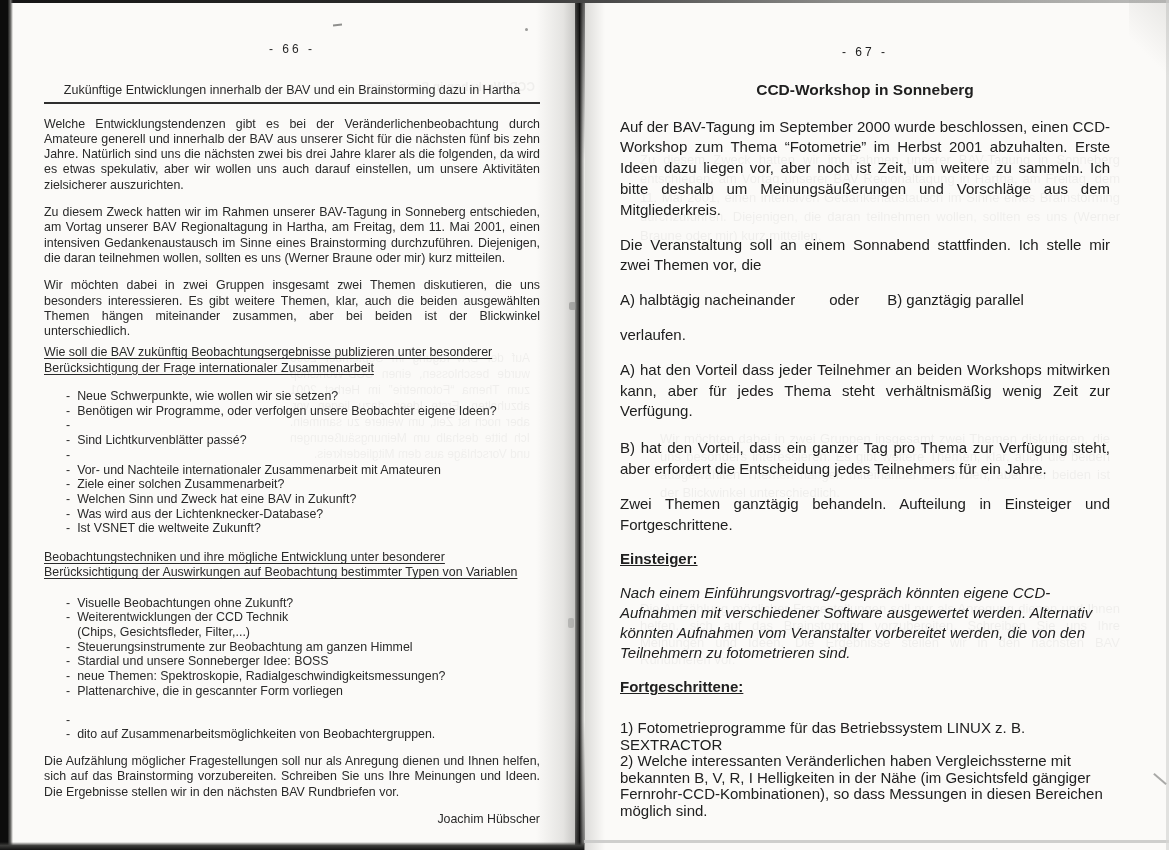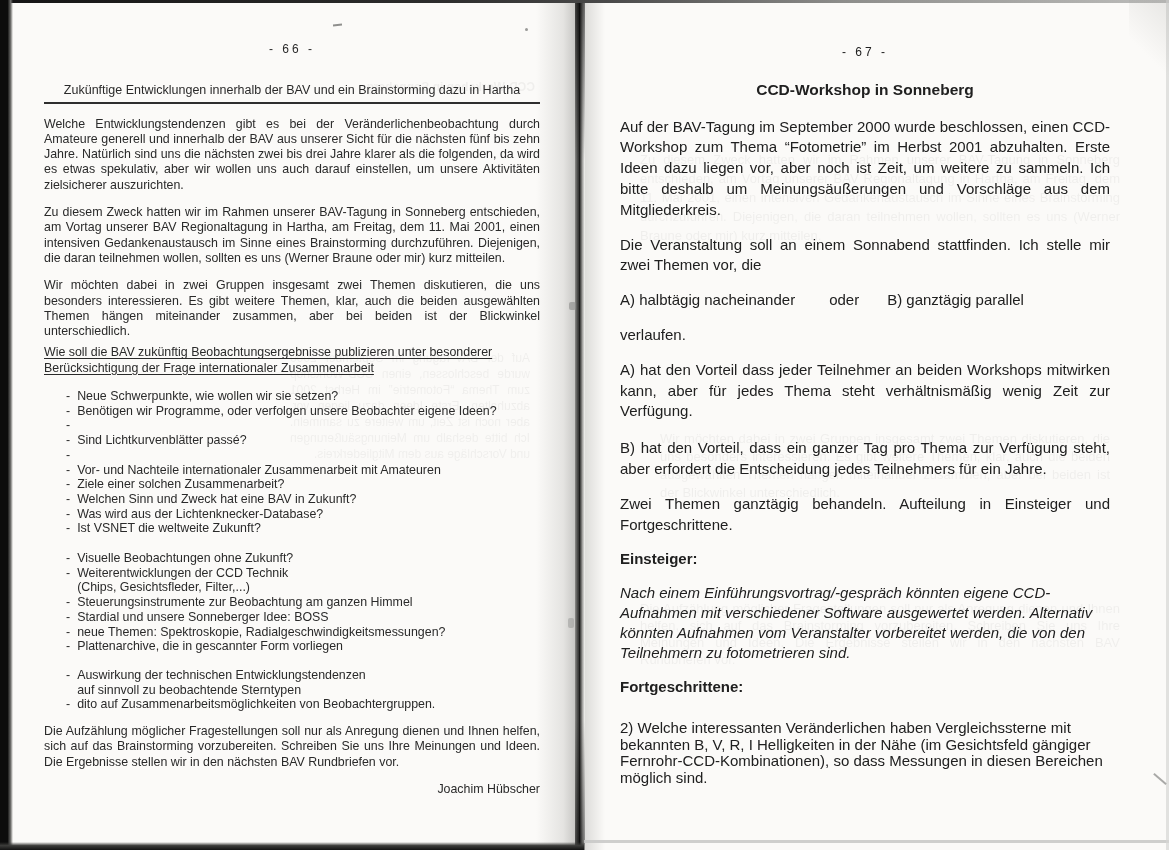--- a/index.html
+++ b/index.html
@@ -56,21 +56,21 @@
   .pl-closing{margin-top:16px;}
   .pl-sign{margin-top:12px;text-align:right;}
   
   .page-right{left:620px;width:490px;font-size:15px;line-height:20.8px;color:#202020;}
   .pr-pageno{margin-top:42px;text-align:center;font-size:12px;letter-spacing:3px;}
   .pr-title{margin-top:17px;text-align:center;font-weight:bold;font-size:15.5px;}
   .page-right p{margin:14px 0 0 0;}
   .page-right p.just{text-align:justify;}
   .pr-options{margin-top:14px;}
   .pr-options .opt-or{margin:0 28px 0 34px;}
-  .pr-bold{margin-top:17px;font-weight:bold;}
+  .pr-bold{margin-top:17px;font-weight:bold;text-decoration:underline;}
   .pr-gap{margin-top:22px;}
   .pr-einsteiger-p{white-space:pre-line;line-height:20px;font-style:italic;}
   .pr-list{margin:22px 0 0 0;padding:0;list-style:none;line-height:16.6px;}
 </style>
 </head>
 <body>
 
 <div class="ghost" style="left:300px;top:80px;width:235px;height:18px;font-weight:bold;font-size:12px;">CCD-Workshop in Sonneberg</div>
 <div class="ghost" style="left:290px;top:350px;width:240px;height:140px;font-size:12px;line-height:16px;">Auf der BAV-Tagung im September 2000 wurde beschlossen, einen CCD-Workshop zum Thema “Fotometrie” im Herbst 2001 abzuhalten. Erste Ideen dazu liegen vor, aber noch ist Zeit, um weitere zu sammeln. Ich bitte deshalb um Meinungsäußerungen und Vorschläge aus dem Mitgliederkreis.</div>
 <div class="ghost no-mirror" style="left:640px;top:150px;width:480px;height:160px;font-size:13px;line-height:19px;">Zu diesem Zweck hatten wir im Rahmen unserer BAV-Tagung in Sonneberg entschieden, am Vortag unserer BAV Regionaltagung in Hartha, am Freitag, dem 11. Mai 2001, einen intensiven Gedankenaustausch im Sinne eines Brainstorming durchzuführen. Diejenigen, die daran teilnehmen wollen, sollten es uns (Werner Braune oder mir) kurz mitteilen.</div>
@@ -121,20 +121,21 @@
     <li>
         <span class="bullet">-</span>
         <span class="li-text">Was wird aus der Lichtenknecker-Database?</span>
       </li>
     <li>
         <span class="bullet">-</span>
         <span class="li-text">Ist VSNET die weltweite Zukunft?</span>
       </li>
   </ul>
 
+  <div class="pl-heading" style="margin-top:14px;">Beobachtungstechniken und ihre mögliche Entwicklung unter besonderer Berücksichtigung der Auswirkungen auf Beobachtung bestimmter Typen von Variablen</div>
 
   <ul class="pl-list" style="margin-top:15px;">
     <li>
         <span class="bullet">-</span>
         <span class="li-text">Visuelle Beobachtungen ohne Zukunft?</span>
       </li>
     <li>
         <span class="bullet">-</span>
         <span class="li-text">Weiterentwicklungen der CCD Technik
 (Chips, Gesichtsfleder, Filter,...)</span>
@@ -150,22 +151,20 @@
     <li>
         <span class="bullet">-</span>
         <span class="li-text">neue Themen: Spektroskopie, Radialgeschwindigkeitsmessungen?</span>
       </li>
     <li>
         <span class="bullet">-</span>
         <span class="li-text">Plattenarchive, die in gescannter Form vorliegen</span>
       </li>
     <li class="gap-before">
         <span class="bullet">-</span>
-        <span class="li-text">Auswirkung der technischen Entwicklungstendenzen
-auf sinnvoll zu beobachtende Sterntypen</span>
       </li>
     <li>
         <span class="bullet">-</span>
         <span class="li-text">dito auf Zusammenarbeitsmöglichkeiten von Beobachtergruppen.</span>
       </li>
   </ul>
 
   <p class="pl-closing">Die Aufzählung möglicher Fragestellungen soll nur als Anregung dienen und Ihnen helfen, sich auf das Brainstorming vorzubereiten. Schreiben Sie uns Ihre Meinungen und Ideen. Die Ergebnisse stellen wir in den nächsten BAV Rundbriefen vor.</p>
   <div class="pl-sign">Joachim Hübscher</div>
 </div>
@@ -184,20 +183,21 @@
   <p class="just" style="margin-top:16px;">B) hat den Vorteil, dass ein ganzer Tag pro Thema zur Verfügung steht, aber erfordert die Entscheidung jedes Teilnehmers für ein Jahre.</p>
   <p class="just">Zwei Themen ganztägig behandeln. Aufteilung in Einsteiger und Fortgeschrittene.</p>
 
   <p class="pr-bold">Einsteiger:</p>
   <p class="pr-einsteiger-p" style="margin-top:13px;">Nach einem Einführungsvortrag/-gespräch könnten eigene CCD-
 Aufnahmen mit verschiedener Software ausgewertet werden. Alternativ könnten Aufnahmen vom Veranstalter vorbereitet werden, die von den Teilnehmern zu fotometrieren sind.</p>
 
   <p class="pr-bold pr-gap">Fortgeschrittene:</p>
 
   <ul class="pr-list">
+    <li>1) Fotometrieprogramme für das Betriebssystem LINUX z. B. SEXTRACTOR</li>
     <li>2) Welche interessanten Veränderlichen haben Vergleichssterne mit bekannten B, V, R, I Helligkeiten in der Nähe (im Gesichtsfeld gängiger Fernrohr-CCD-Kombinationen), so dass Messungen in diesen Bereichen möglich sind.</li>
   </ul>
 
 </div>
 
 <div class="fold-shadow"></div>
 <div class="fold-line"></div>
 <div class="fold-right-fade"></div>
 <div class="scan-top"></div>
 <div class="scan-left"></div>

